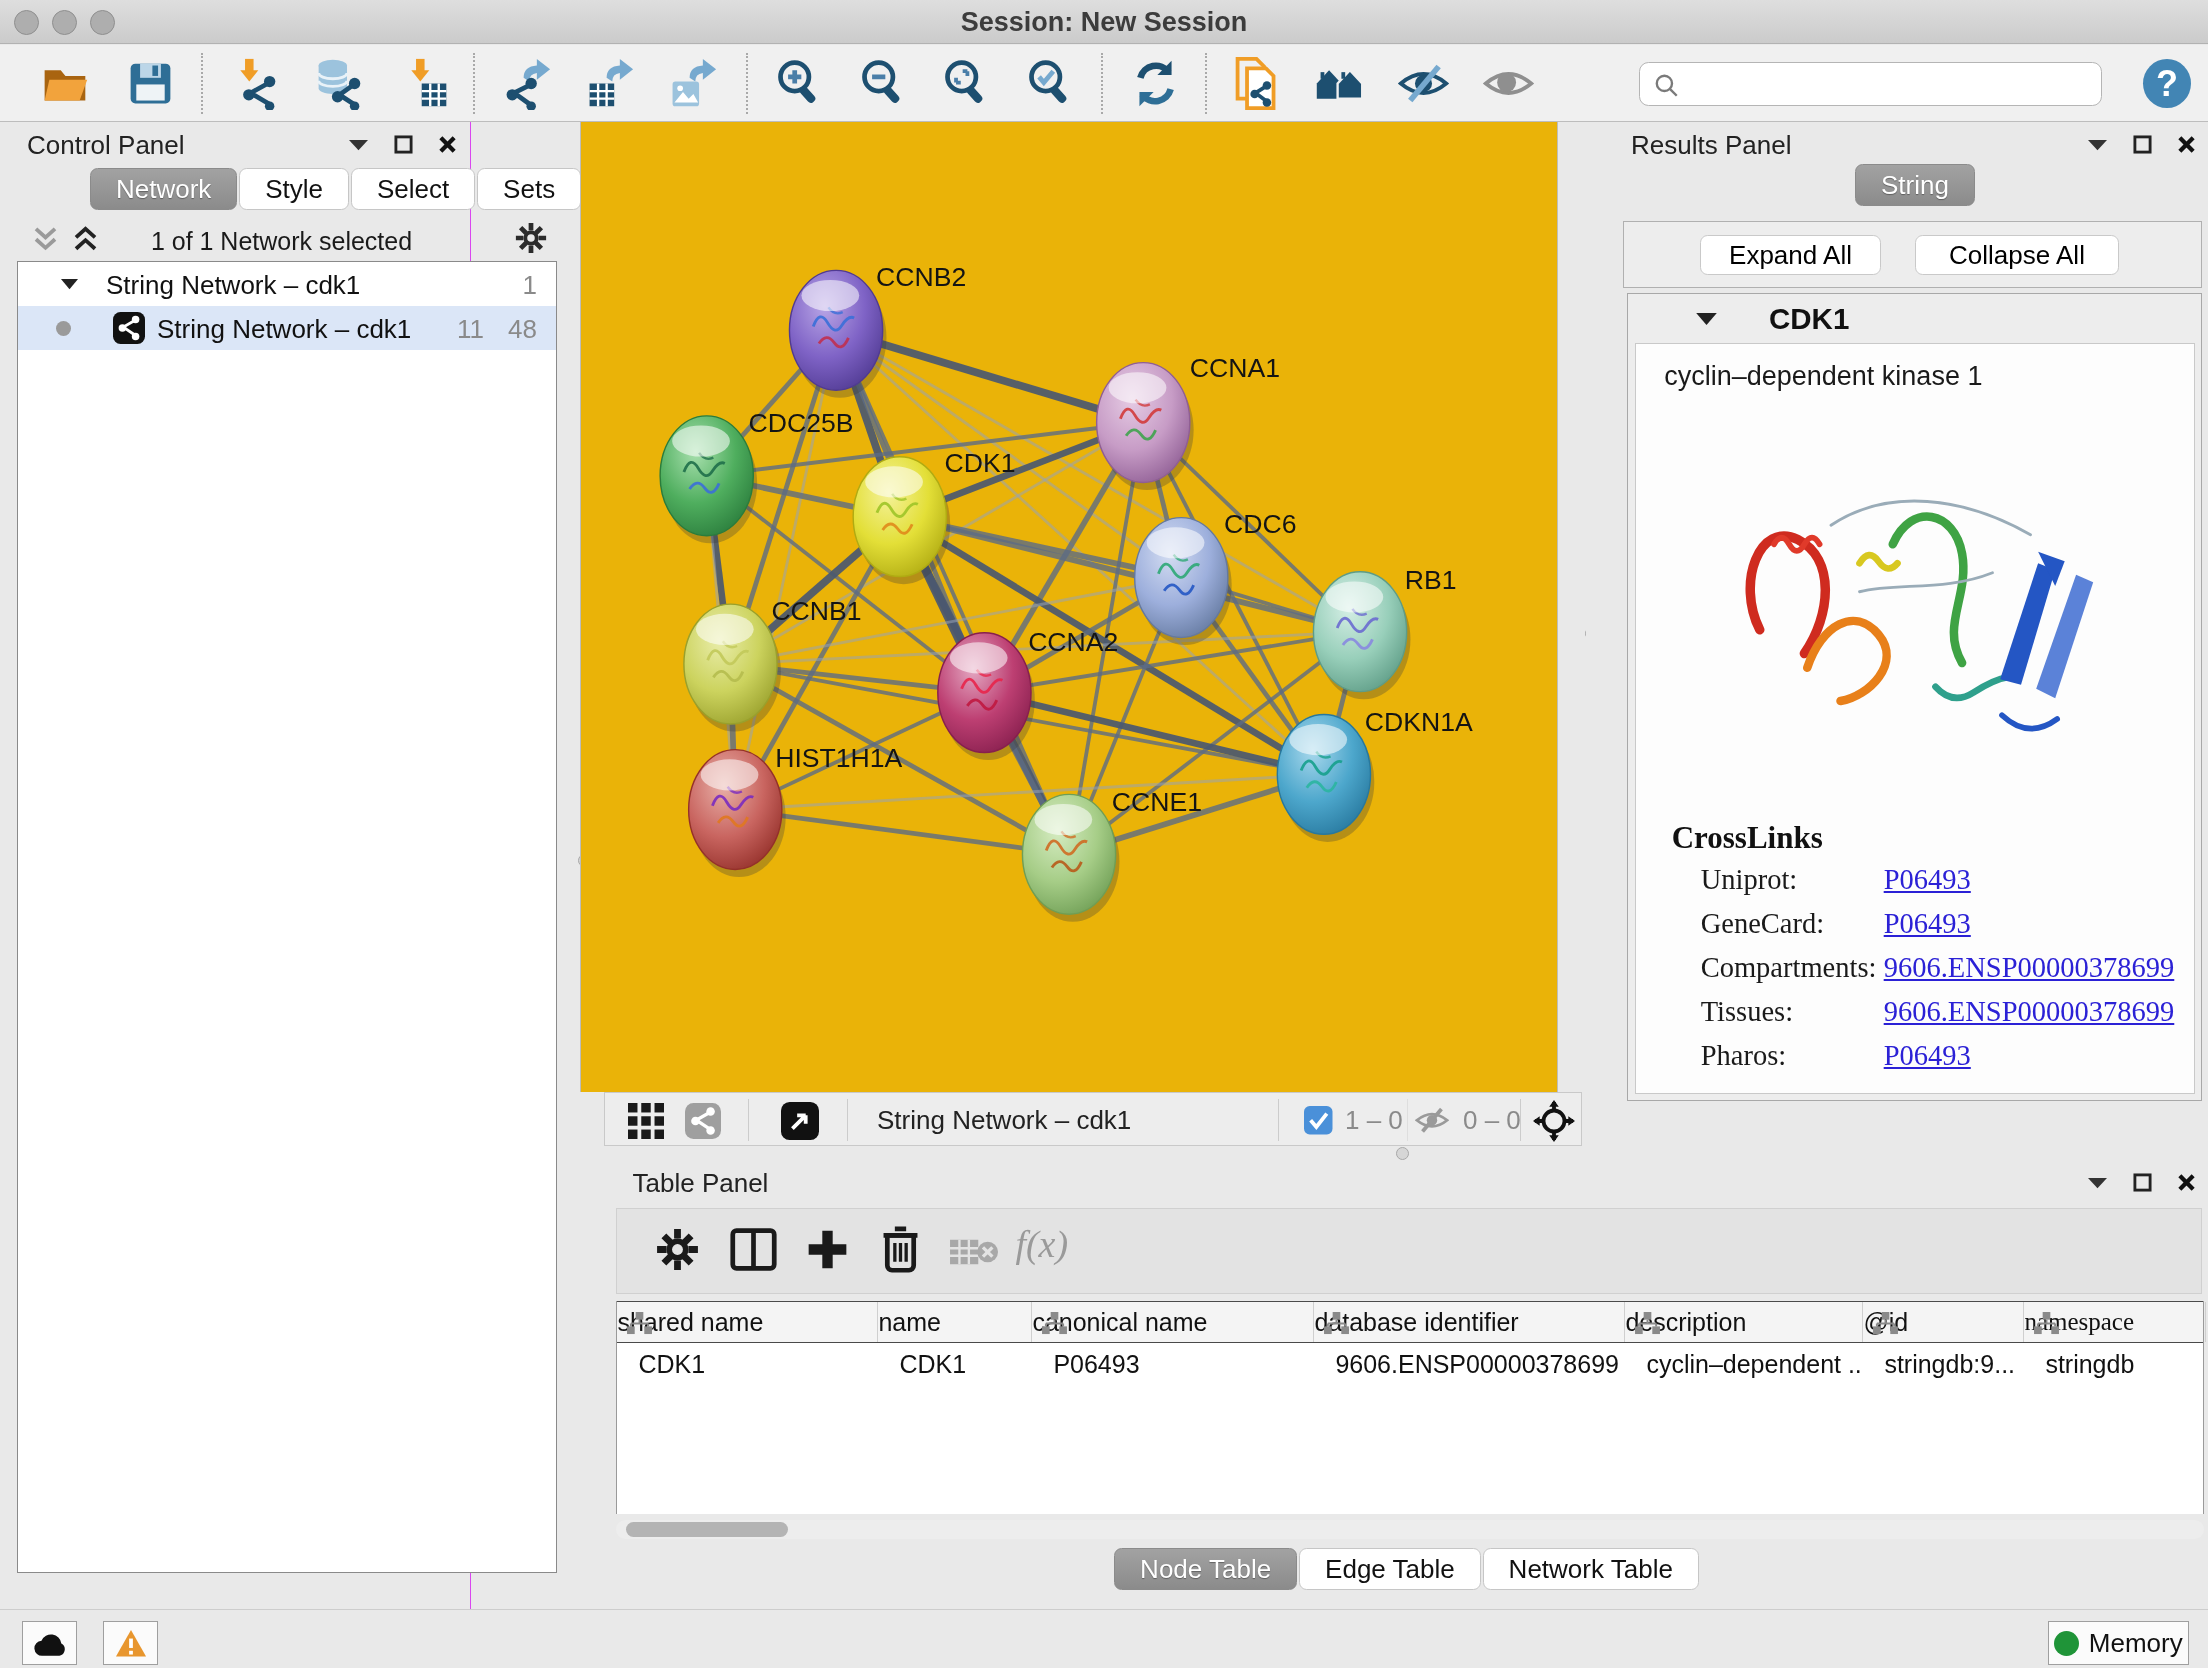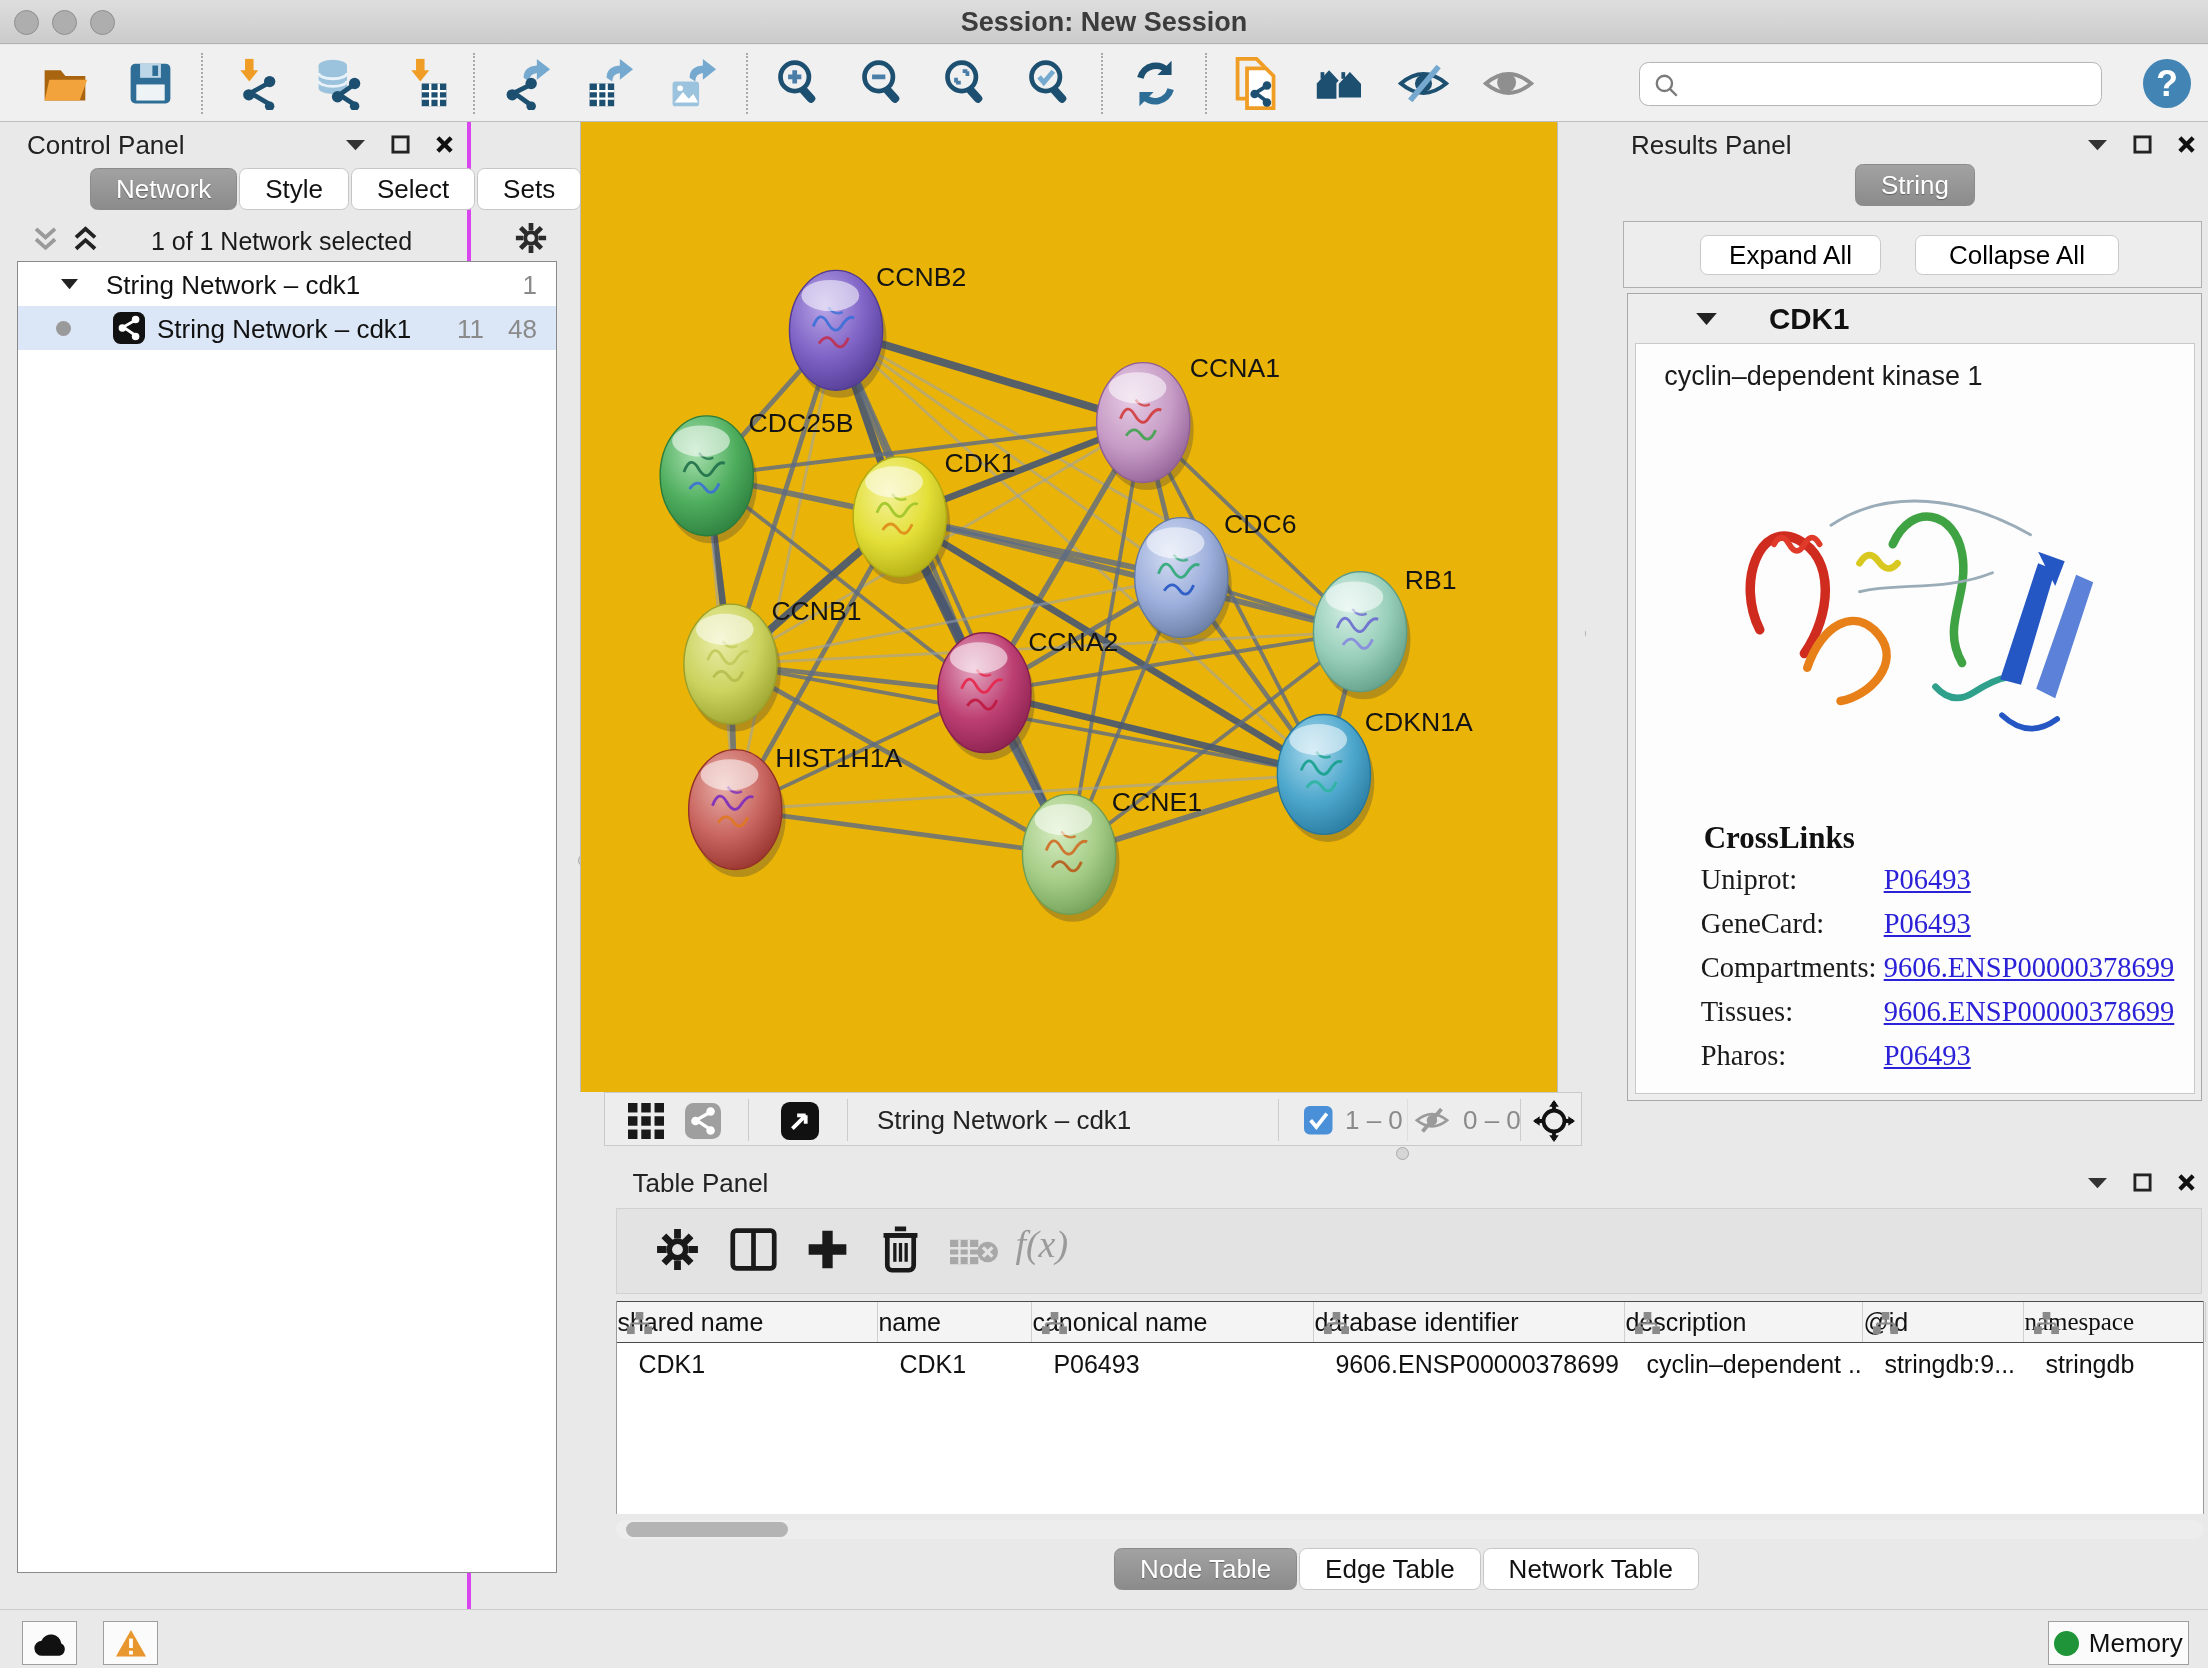--- a/index.html
+++ b/index.html
@@ -34,21 +34,21 @@
   .win-icons svg { cursor:pointer; }
 
   
   .tab { height:42px; line-height:40px; padding:0 25px; font-size:26px; background:#fff;
     border:1px solid #c6c6c6; border-radius:7.6px; color:#111; cursor:pointer; white-space:nowrap; }
   .tab.sel { background:linear-gradient(#a2a2a2,#8b8b8b); color:#fff; border-color:#8b8b8b;
     text-shadow:0 1px 1px rgba(0,0,0,.35); }
 
   
   #control-panel { position:absolute; left:0; top:122px; width:471px; height:1488px;
-    background:#e9e9e9; border-right:4px solid #d946ef;padding-left:40px; }
+    background:#e9e9e9; border-right:1px solid #d946ef;padding-left:40px; }
   #cp-title { position:absolute; left:27px; top:7.6px; }
   #cp-winicons { right:13.3px; top:13.3px; }
   #cp-tabs { position:absolute; left:90px; top:46px; display:flex; gap:1.9px; }
   #cp-subbar { position:absolute; left:0; top:99px; width:563px; height:38px; }
   #cp-status { position:absolute; left:0; top:5.7px; width:100%; text-align:center; font-size:25px; color:#1a1a1a; }
   #cp-chevs { position:absolute; left:32px; top:3.8px; display:flex; gap:13.3px; }
   #cp-gear { position:absolute; right:15px; top:0px; cursor:pointer; }
   #cp-list { position:absolute; left:17px; top:139px; width:540px; height:1312px;
     background:#fff; border:1.9px solid #8a8a8a; }
   .tree-row { position:relative; width:100%; height:44px; font-size:26px; color:#111; }
@@ -82,21 +82,21 @@
     border:1px solid #c9c9c9; border-radius:7.6px; font-size:26px; text-align:center; cursor:pointer; }
   #rp-card { position:absolute; left:41px; top:171px; width:575px; height:808px;
     border:1px solid #a8a8a8; background:#ededed; }
   #rp-card-head { position:absolute; left:0; top:0; width:100%; height:48px; }
   #rp-card-caret { position:absolute; left:67px; top:17px; cursor:pointer; }
   #rp-gene { position:absolute; left:141px; top:7.6px; font-size:29.5px; font-weight:bold; color:#111; }
   #rp-card-inner { position:absolute; left:6.7px; top:49px; width:560px; height:751px;
     background:#fdfdfd; border:1px solid #c9c9c9; }
   #rp-desc { position:absolute; left:28.5px; top:17px; font-size:27px; color:#1a1a1a; }
   #rp-structure { position:absolute; left:81px; top:86px; }
-  #rp-xl-title { position:absolute; left:36px; top:476px; font-family:"Liberation Serif", serif; font-size:31px; font-weight:bold; color:#111;margin-left:32px; }
+  #rp-xl-title { position:absolute; left:36px; top:476px; font-family:"Liberation Serif", serif; font-size:31px; font-weight:bold; color:#111; }
   #crosslinks-rows { position:absolute; left:65px; top:520px; width:476px; }
   .xl-row { position:relative; height:44px; font-family:"Liberation Serif", serif; font-size:28.5px; }
   .xl-label { position:absolute; left:0; color:#1a1a1a; }
   .xl-value { position:absolute; left:183px; color:#2b21d6; text-decoration:underline; cursor:pointer; white-space:nowrap; }
 
   
   #table-panel { position:absolute; left:604px; top:1162px; width:1605px; height:447px; background:#e9e9e9; }
   #tp-title { position:absolute; left:28.5px; top:5.7px; }
   #tp-winicons { right:13.3px; top:11.4px; }
   #tp-toolbar { position:absolute; left:12.4px; top:46px; width:1586px; height:86px;

